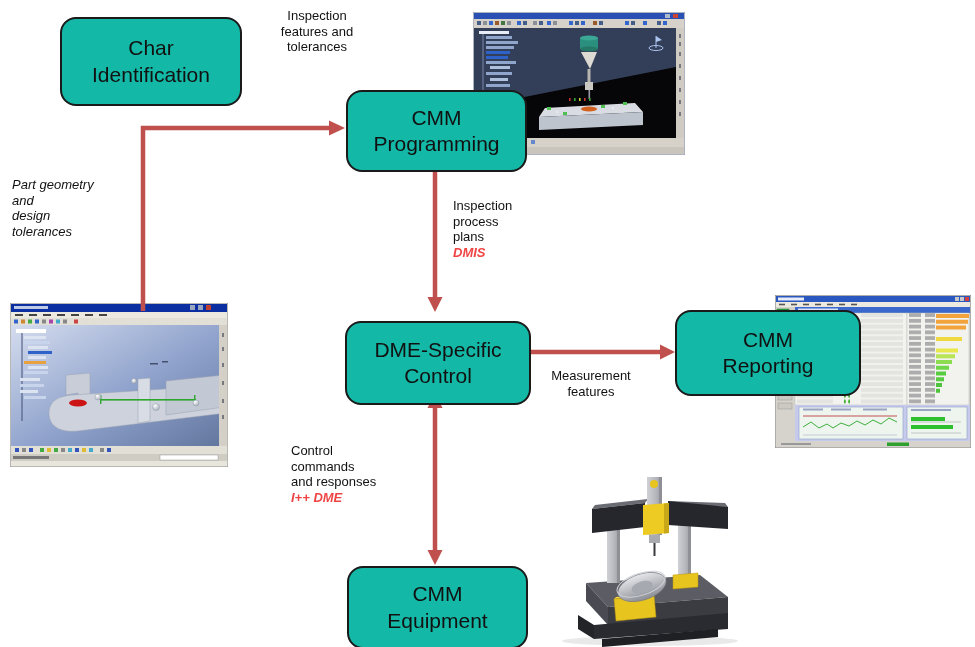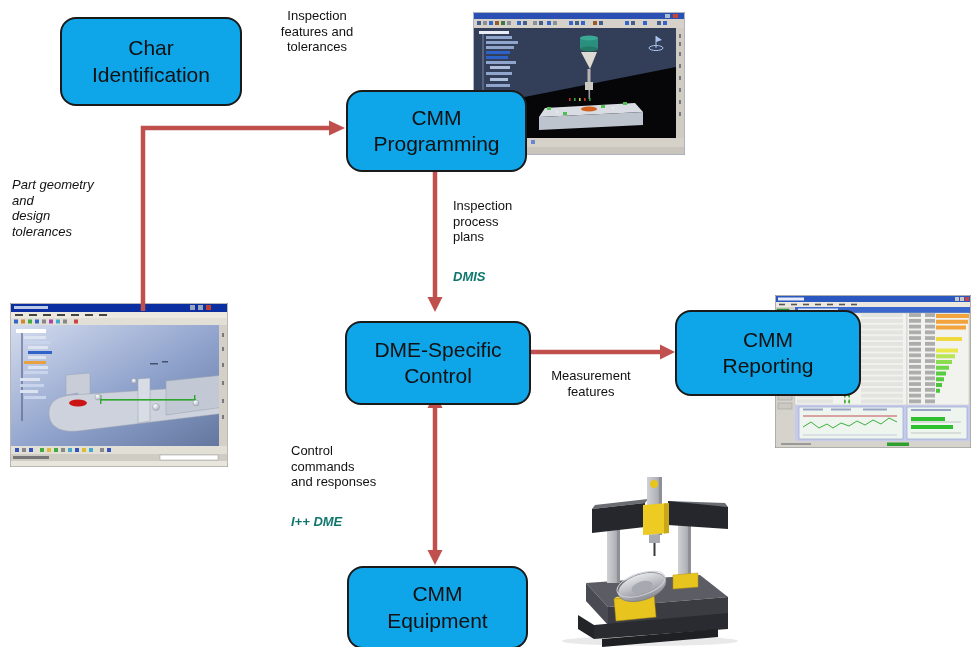--- a/index.html
+++ b/index.html
@@ -2,27 +2,27 @@
 <html><head>
 <meta charset="utf-8">
 <style>
   html,body{margin:0;padding:0;background:#ffffff;}
   .stage{position:relative;width:975px;height:647px;background:#fff;overflow:hidden;
          font-family:"Liberation Sans", sans-serif;color:#111;}
   .shot{position:absolute;z-index:1;}
   svg.arrows{position:absolute;left:0;top:0;z-index:2;pointer-events:none;}
   .arrows line,.arrows path{stroke:#C0504D;stroke-width:4.5;fill:none;}
   .arrows polygon{fill:#C0504D;}
-  .node{position:absolute;z-index:3;background:#0ea5e9;border:2.5px solid #1a1a1a;
+  .node{position:absolute;z-index:3;background:#14b8a6;border:2.5px solid #1a1a1a;
         border-radius:16px;display:flex;flex-direction:column;align-items:center;
         justify-content:center;text-align:center;font-size:21px;line-height:1.25;}
   .lbl{position:absolute;z-index:4;font-size:13px;line-height:1.21;white-space:nowrap;}
   .lbl span{display:block;}
   .center{text-align:center;}
-  .std{color:#0f766e;font-weight:bold;font-style:italic;margin-top:24px;}
+  .std{color:#ef4444;font-weight:bold;font-style:italic;}
 </style>
 </head>
 <body>
 
 <div class="stage">
 
   <div class="shot" style="left:473px;top:12px;">
     <svg width="212" height="143">
       <rect width="212" height="143" fill="#CFD3DC" stroke="#8A93A5"></rect>
       <rect x="1" y="1" width="210" height="6" fill="#2A50B4"></rect>

